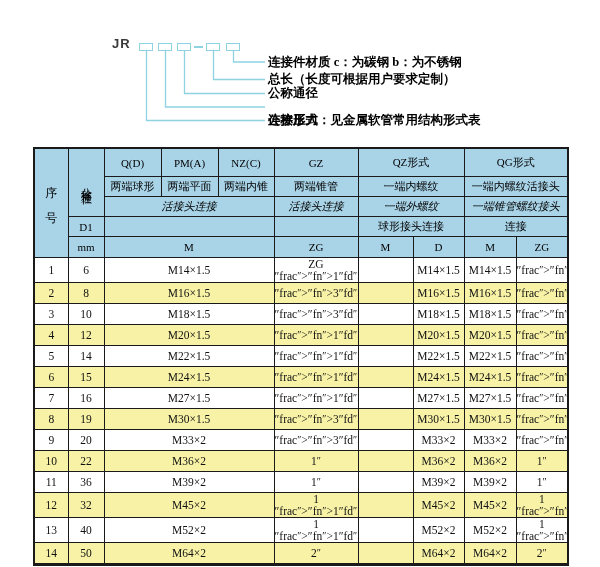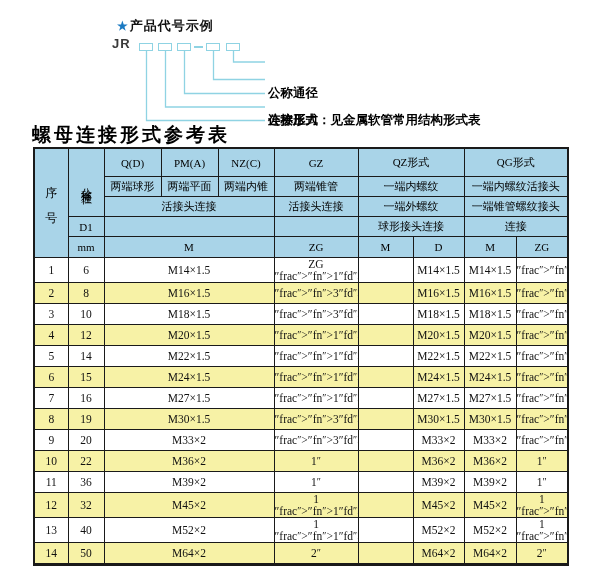--- a/index.html
+++ b/index.html
@@ -31,62 +31,60 @@
     font-family:"DejaVu Serif","Liberation Serif",serif;letter-spacing:3px;color:#000;}
   
   .ref-table{position:absolute;left:33px;top:147px;width:534px;border-collapse:collapse;
     table-layout:fixed;border:2px solid var(--border);
     font-family:"Liberation Serif","DejaVu Serif",serif;}
   .ref-table th,.ref-table td{border:1px solid var(--border);text-align:center;vertical-align:middle;
     padding:0;overflow:hidden;font-weight:normal;}
   .ref-table thead th{background:var(--header-bg);font-size:11px;color:#000;}
   .ref-table thead tr.hr1 th{height:27px;margin-top:12px;}
   .ref-table thead tr.hr2 th{height:19px;}
-  .ref-table thead tr.hr3 th{height:19px;}
+  .ref-table thead tr.hr3 th{height:19px;font-style:italic;}
   .ref-table thead tr.hr4 th{height:19px;margin-left:36px;}
   .ref-table thead tr.hr5 th{height:20px;}
   .ref-table tbody td{height:20px;font-size:11.5px;background:#fff;color:#111;}
   .ref-table tbody tr.alt td{background:var(--row-alt-bg);}
   .ref-table tbody tr:last-child td{border-bottom:3px solid var(--border);}
   .v-text{display:inline-block;writing-mode:vertical-lr;text-orientation:upright;
     letter-spacing:2.2em;font-size:12px;line-height:1;}
   .v-text-sm{display:inline-block;writing-mode:vertical-lr;text-orientation:upright;
     letter-spacing:0.18em;font-size:11px;line-height:1;}
   .pr{font-size:10px;vertical-align:top;}
 </style>
 </head>
 <body>
 
 <div class="page">
 
-  <div class="example-title">
-    <span class="star">★</span><span>产品代号示例</span>
-  </div>
   <div class="jr-prefix">JR</div>
 
   <div class="code-box" style="left:139px"></div>
   <div class="code-box" style="left:158px"></div>
   <div class="code-box" style="left:177px"></div>
   <div class="code-dash"></div>
   <div class="code-box" style="left:206px"></div>
   <div class="code-box" style="left:226px"></div>
 
   <svg class="connector-svg" viewBox="0 0 600 135">
     <polyline class="connector-line" points="233.5,51 233.5,62 265,62"></polyline>
     <polyline class="connector-line" points="213.5,51 213.5,79.5 265,79.5"></polyline>
     <polyline class="connector-line" points="184.5,51 184.5,93.5 265,93.5"></polyline>
     <polyline class="connector-line" points="165.5,51 165.5,107 265,107"></polyline>
     <polyline class="connector-line" points="146.5,51 146.5,120.5 265,120.5"></polyline>
   </svg>
 
+  <div class="diagram-label" style="top:55.5px">连接件材质  c：为碳钢  b：为不锈钢</div>
+  <div class="diagram-label" style="top:73px">总长（长度可根据用户要求定制）</div>
   <div class="diagram-label" style="top:87px">公称通径</div>
   <div class="diagram-label" style="top:114px">公称压力</div>
   <div class="diagram-label" style="top:114px">连接形式：见金属软管常用结构形式表</div>
 
-  <div class="table-title">螺母连接形式参考表</div>
 
   <table class="ref-table">
     <colgroup>
       <col style="width:34px">
         <col style="width:36px">
         <col style="width:57px">
         <col style="width:57px">
       <col style="width:56px">
         <col style="width:84px">
         <col style="width:55px">

